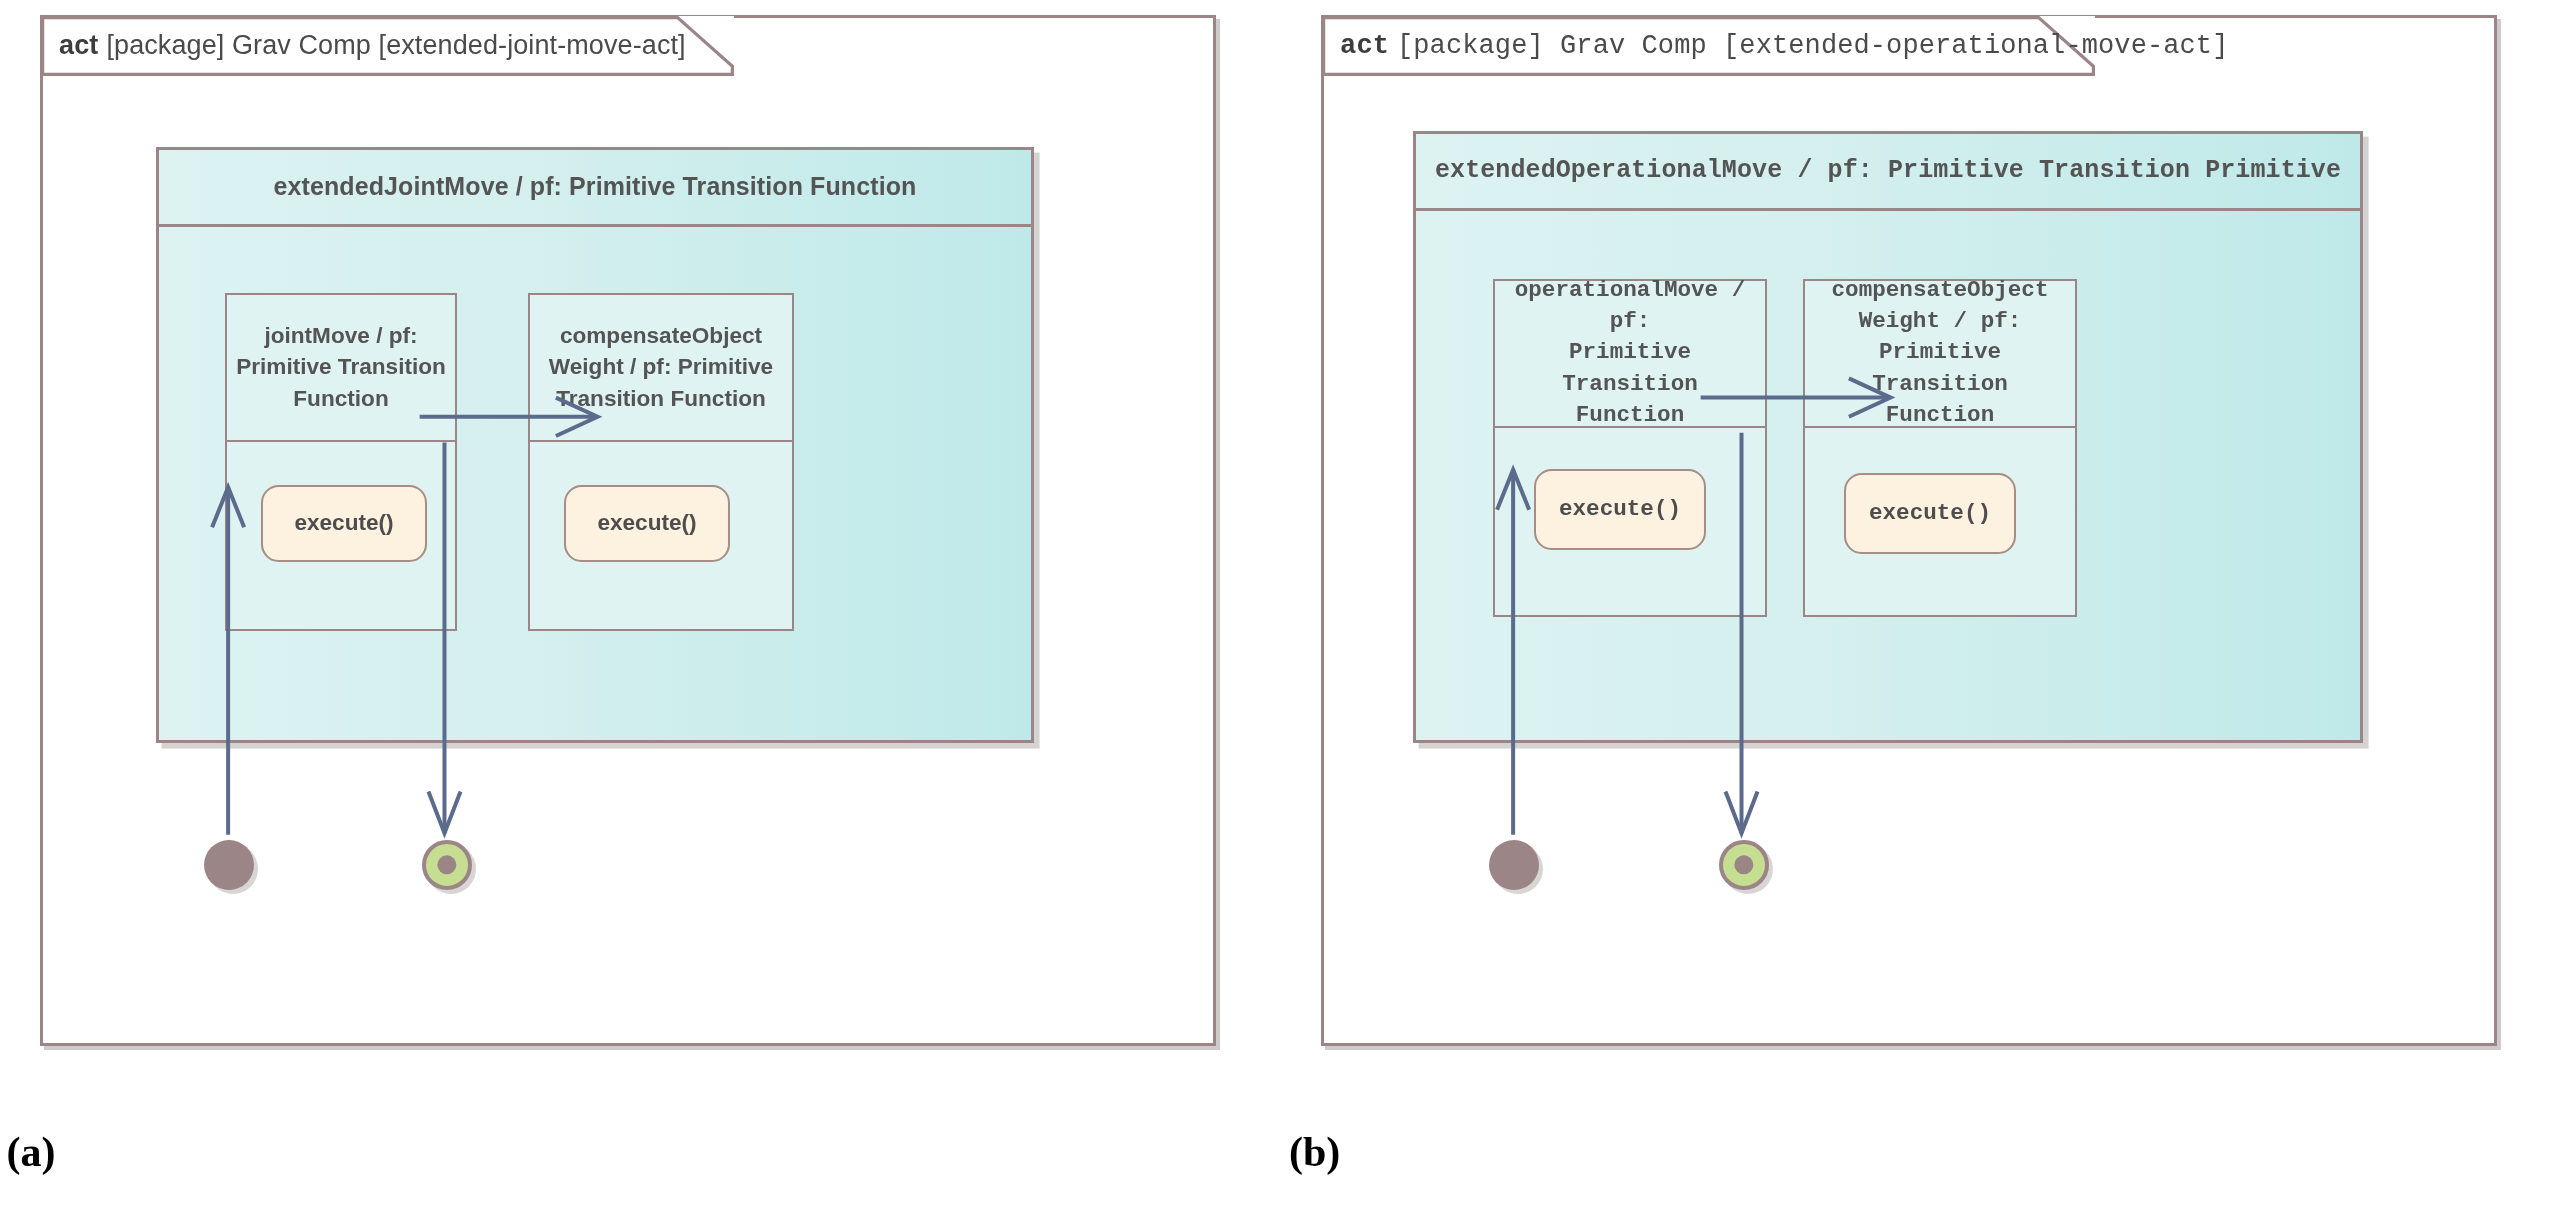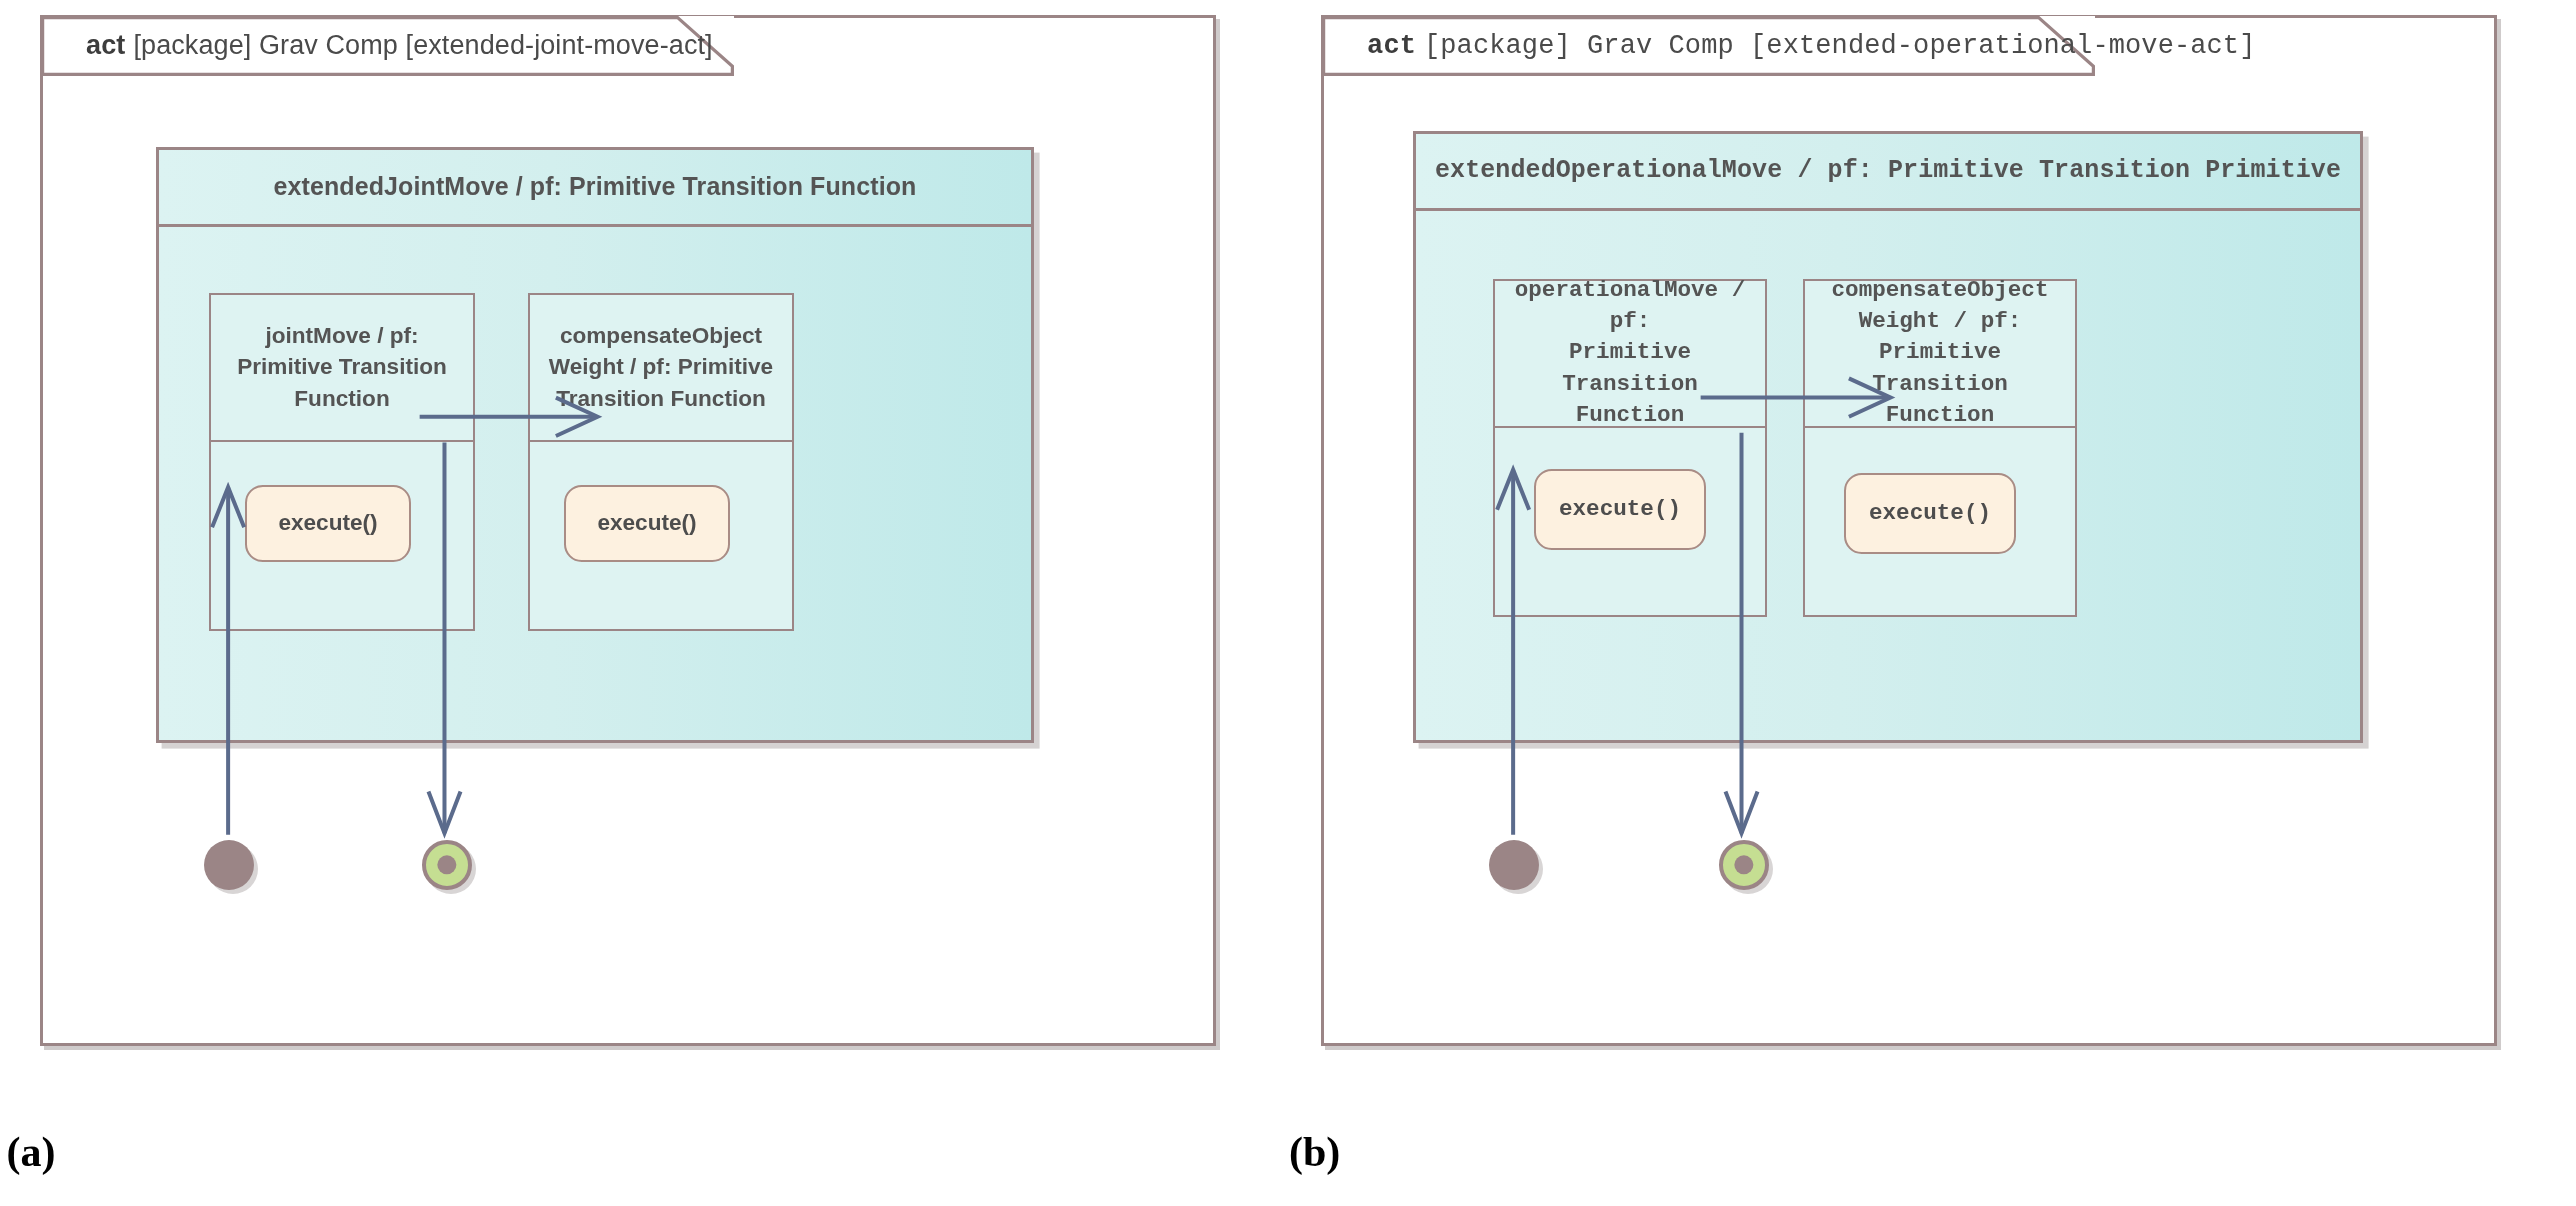--- a/index.html
+++ b/index.html
@@ -63,21 +63,20 @@
   .act-header .tab-shape {
     position: absolute;
     left: 0; top: 0;
     width: 100%;
     height: 100%;
     pointer-events: none;
   }
   .act-header .hdr-text {
     position: relative;
     z-index: 2;
-    margin-left: 27px;
   }
   .act-header .kw {
     font-weight: bold;
     color: #3d3d3d;
   }
 
   
   .activity {
     position: absolute;
     box-sizing: border-box;
@@ -115,21 +114,21 @@
     letter-spacing: 0.1px;
   }
 
   
   .cb {
     position: absolute;
     box-sizing: border-box;
     border: 2.4px solid #9B8586;
     background: #DEF3F2;
   }
-  .panel-a .cb-left  { left: 50px;  top: 143px; width: 266px; height: 338px; padding-left: 48px; }
+  .panel-a .cb-left  { left: 66px;  top: 143px; width: 232px; height: 338px; padding-left: 48px; }
   .panel-a .cb-right { left: 369px; top: 143px; width: 266px; height: 338px; }
   .panel-b .cb-left  { left: 77px;  top: 145px; width: 274px; height: 338px; padding-left: 20px; }
   .panel-b .cb-right { left: 387px; top: 145px; width: 274px; height: 338px; }
 
   .cb-title {
     position: absolute;
     left: 0; top: 0;
     width: 100%;
     height: 147px;
     box-sizing: border-box;

